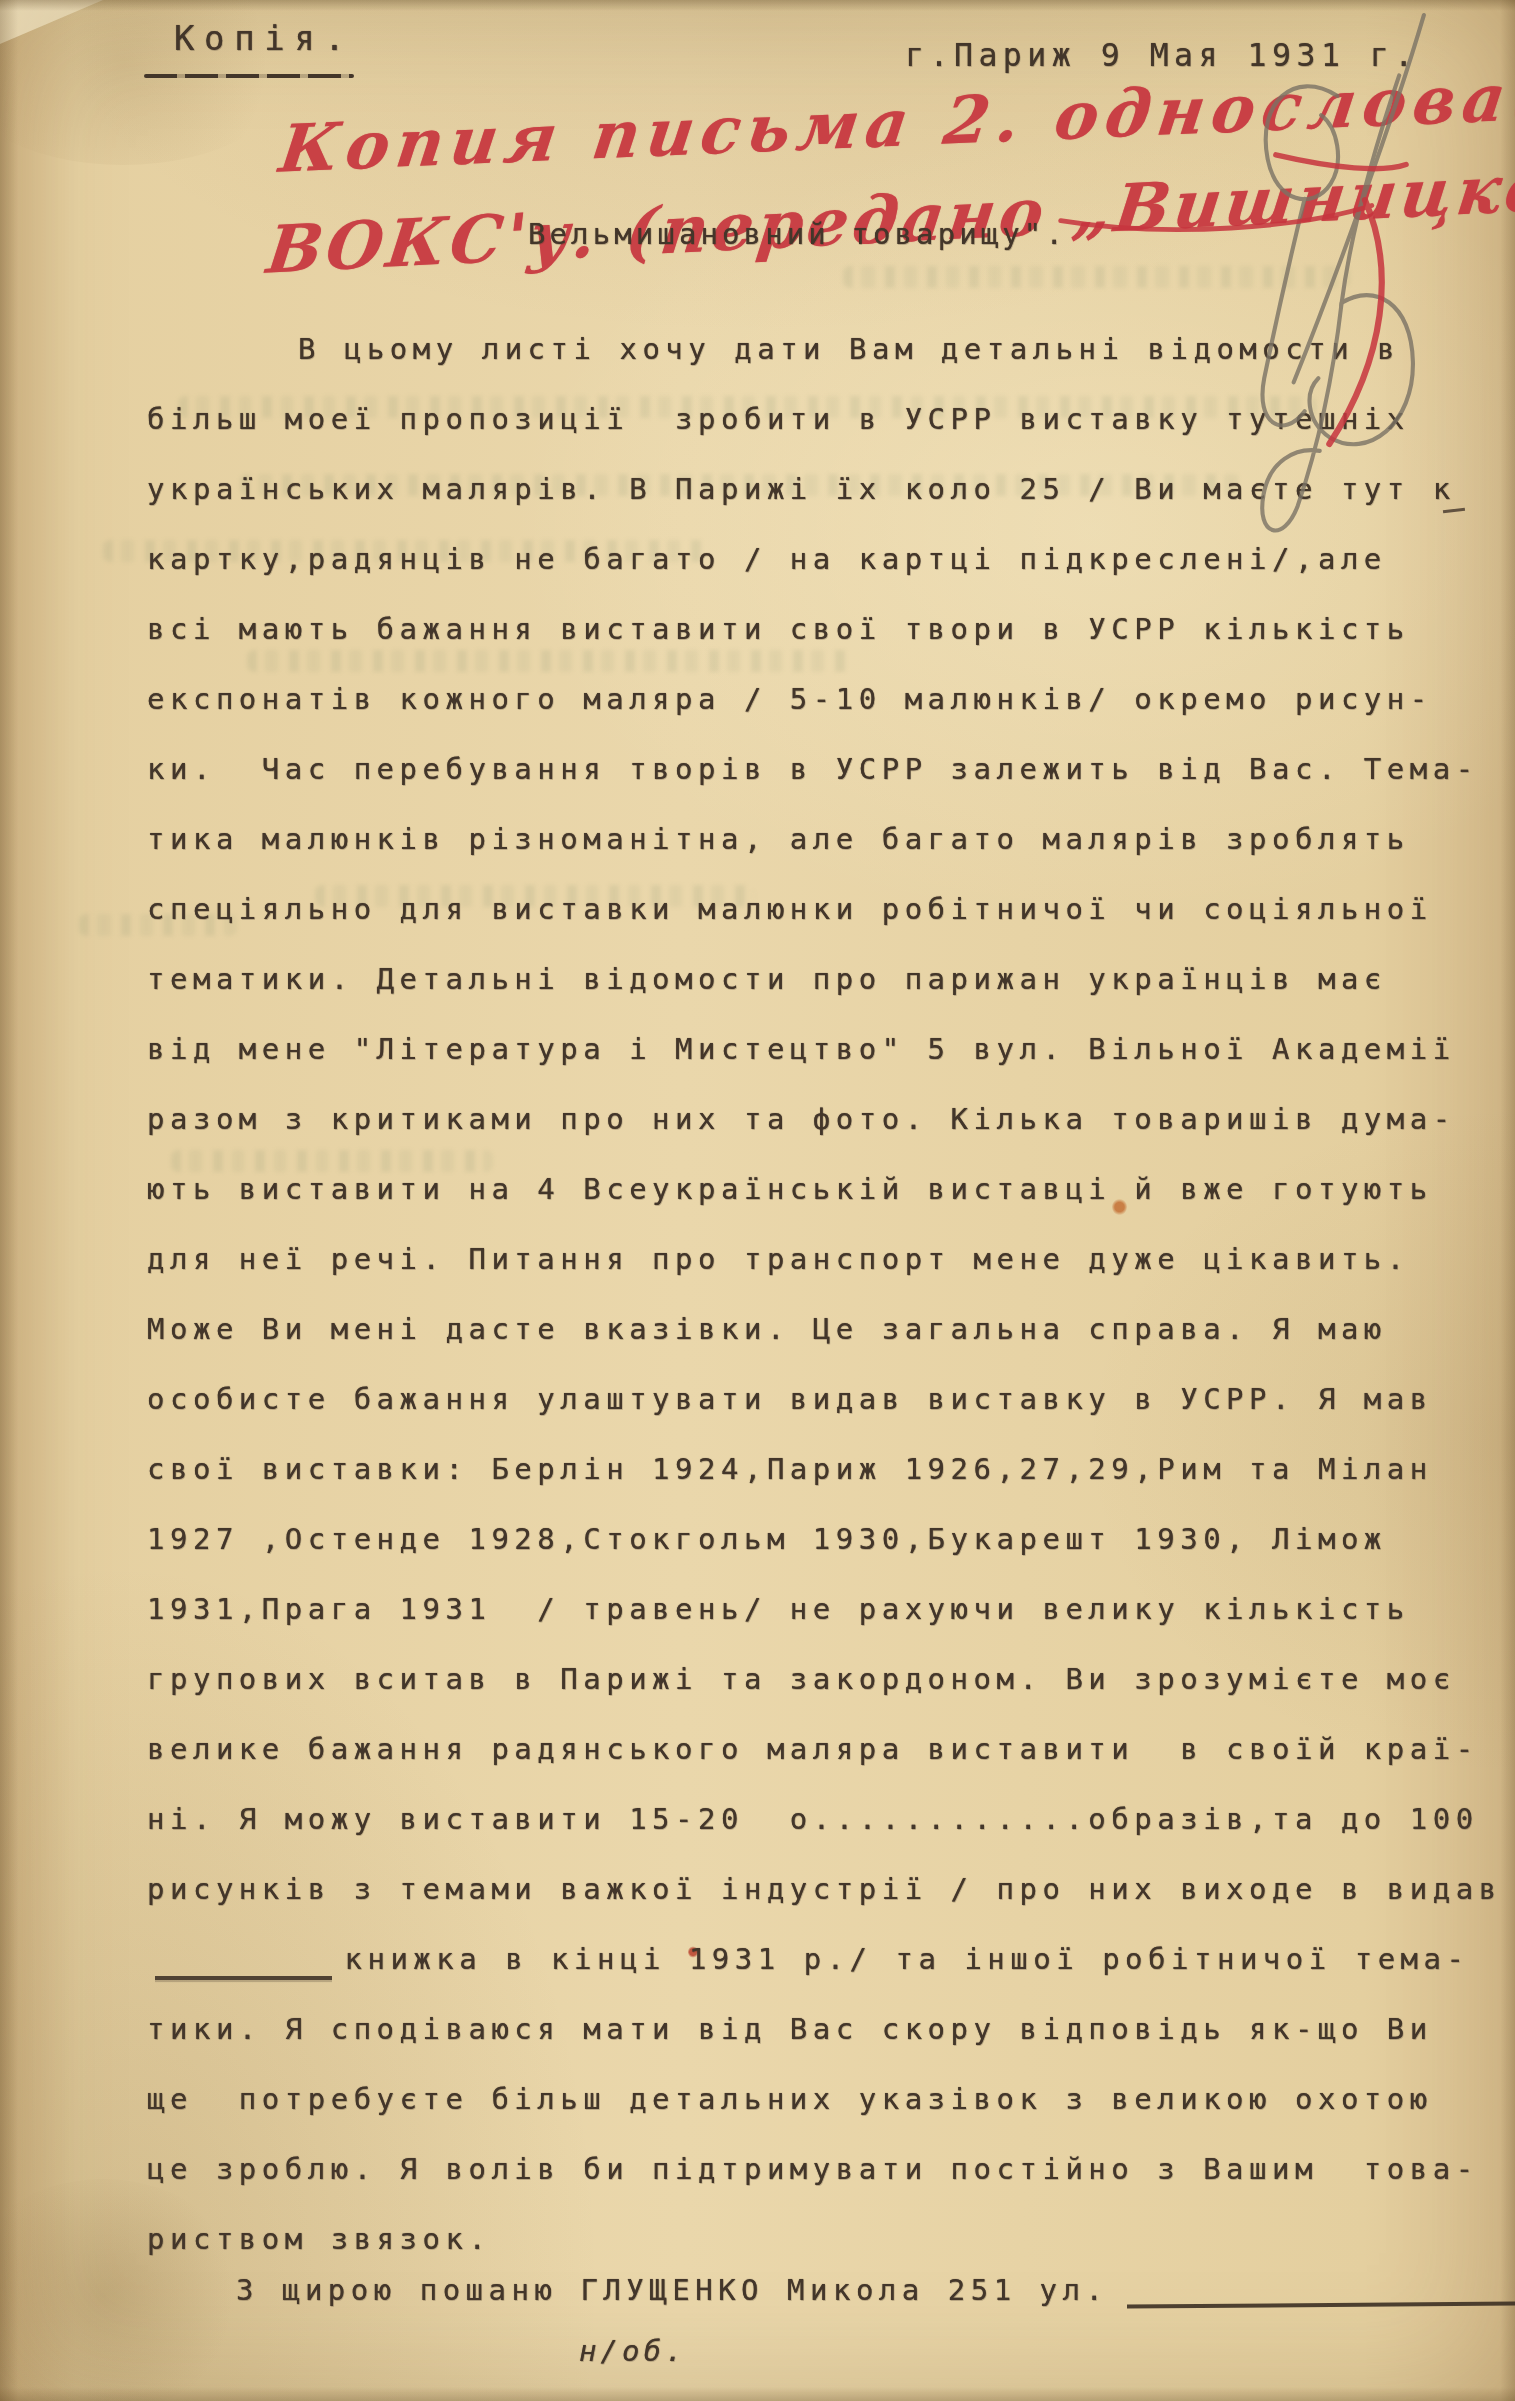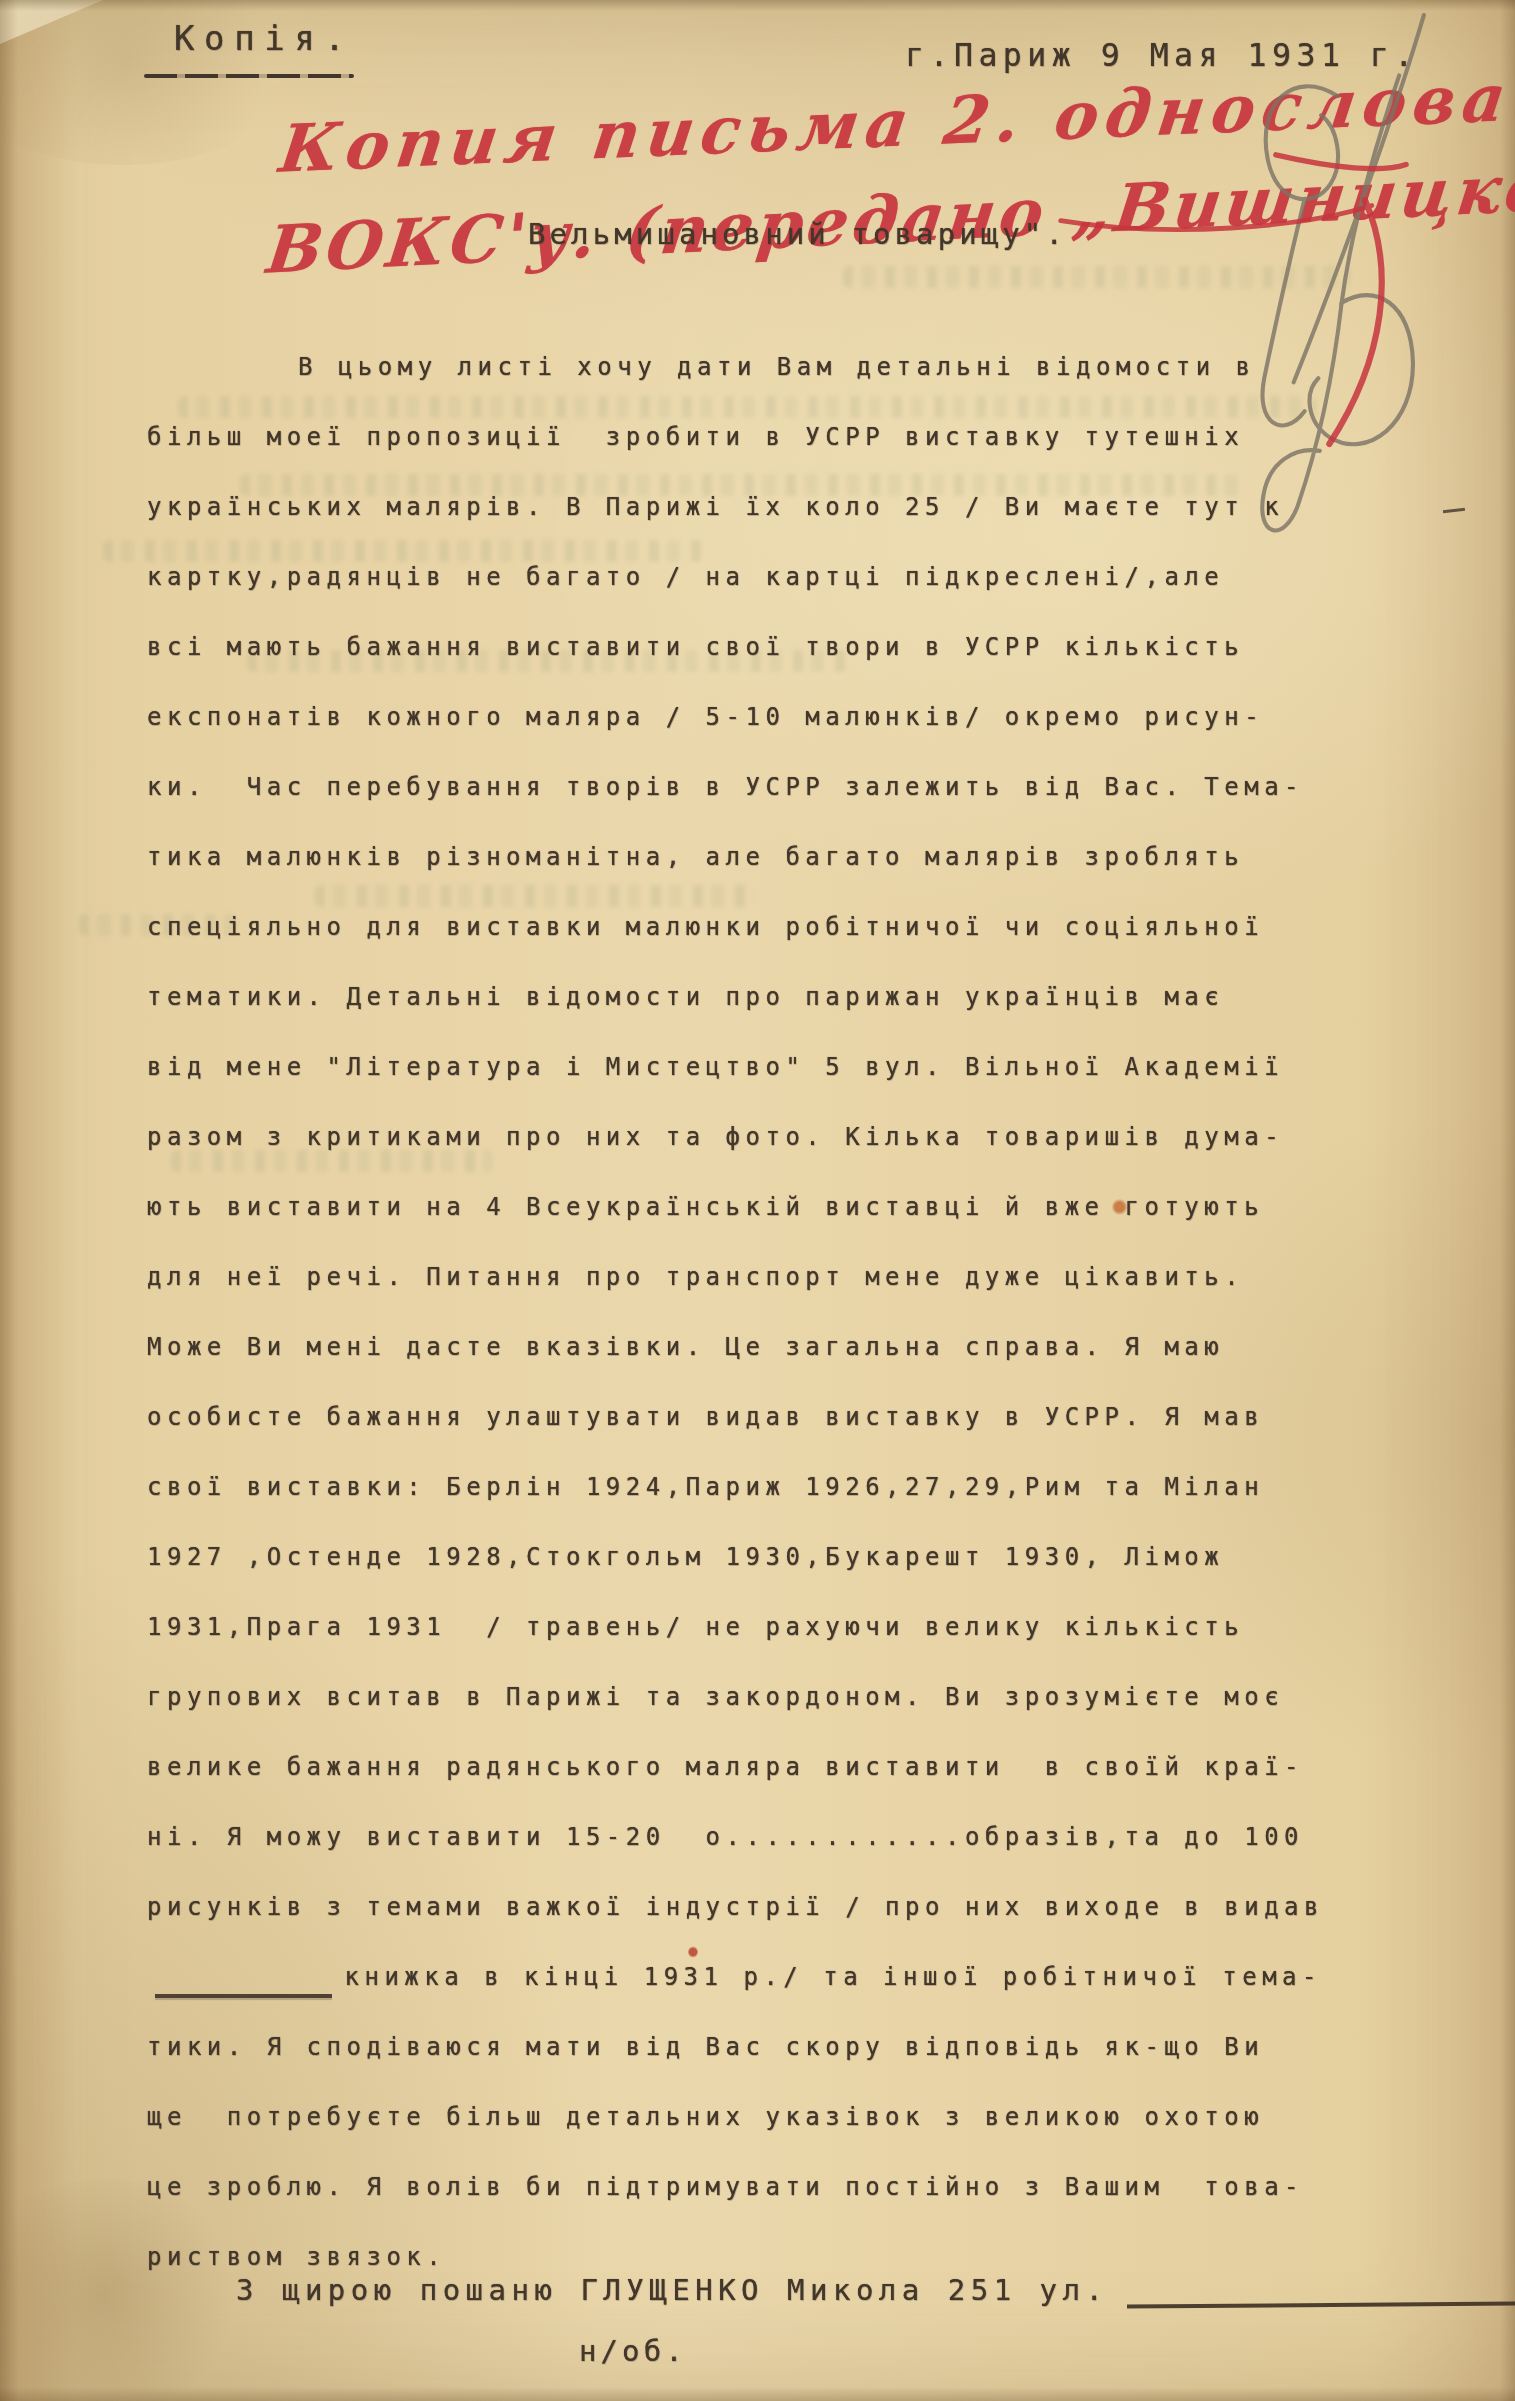--- a/index.html
+++ b/index.html
@@ -50,32 +50,32 @@
     background:repeating-linear-gradient(90deg,#43362a 0 33px, rgba(67,54,42,.25) 33px 41px);border-radius:2.1px;}
   .dateline{position:absolute;left:905px;top:37px;font-size:31.5px;letter-spacing:5.5px;white-space:pre;}
 
   .red-note{position:absolute;color:#c7353e;font-family:"DejaVu Serif", serif;font-style:italic;font-weight:bold;
     white-space:pre;opacity:.92;text-shadow:0 0 1px rgba(199,53,62,.7);}
   .rn1{left:280px;top:81px;font-size:65px;letter-spacing:6.9px;transform:rotate(-2.4deg) skewX(-10deg);}
   .rn2{left:267px;top:177px;font-size:65px;letter-spacing:4.1px;transform:rotate(-2.8deg) skewX(-10deg);}
 
   .salutation{position:absolute;left:528px;top:217px;font-size:29px;letter-spacing:4.1px;white-space:pre;}
 
-  .body-block{position:absolute;left:147px;top:332px;width:1368px;font-size:24px;letter-spacing:5.5px;}
+  .body-block{position:absolute;left:147px;top:314px;width:1368px;font-size:29px;letter-spacing:5.5px;}
   .line{height:70px;line-height:70px;white-space:pre;}
   .line.indent{padding-left:151px;}
   .line.rule-line{display:flex;}
   .inline-rule{width:177px;height:0;border-bottom:4.1px solid rgba(67,54,42,.92);align-self:center;margin-top:37px;margin-right:12.3px;margin-left:8.2px;
     box-shadow:0 2.1px 0 rgba(67,54,42,.25);}
   .strike-k{position:absolute;left:1443px;top:509px;width:22px;height:3.4px;background:#43362a;opacity:.8;transform:rotate(-7deg);}
 
   .sig-row{position:absolute;left:236px;top:2270px;width:1279px;display:flex;font-size:29px;letter-spacing:5.5px;white-space:pre;}
   .sig-text{line-height:41px;}
   .sig-rule{flex:1;height:0;border-bottom:4.1px solid rgba(60,48,36,.9);margin-left:19px;margin-top:33px;transform:rotate(-.45deg);}
-  .verso-note{position:absolute;left:579px;top:2334px;font-size:29px;letter-spacing:4.1px;white-space:pre;}
+  .verso-note{position:absolute;left:579px;top:2334px;font-size:29px;letter-spacing:4.1px;white-space:pre;font-style:italic;}
 
   .marks{position:absolute;inset:0;pointer-events:none;}
 </style>
 </head>
 <body>
 
 <div class="page">
   <div class="corner-sliver"></div>
   <div class="edge-top"></div>
   <div class="edge-left"></div>

